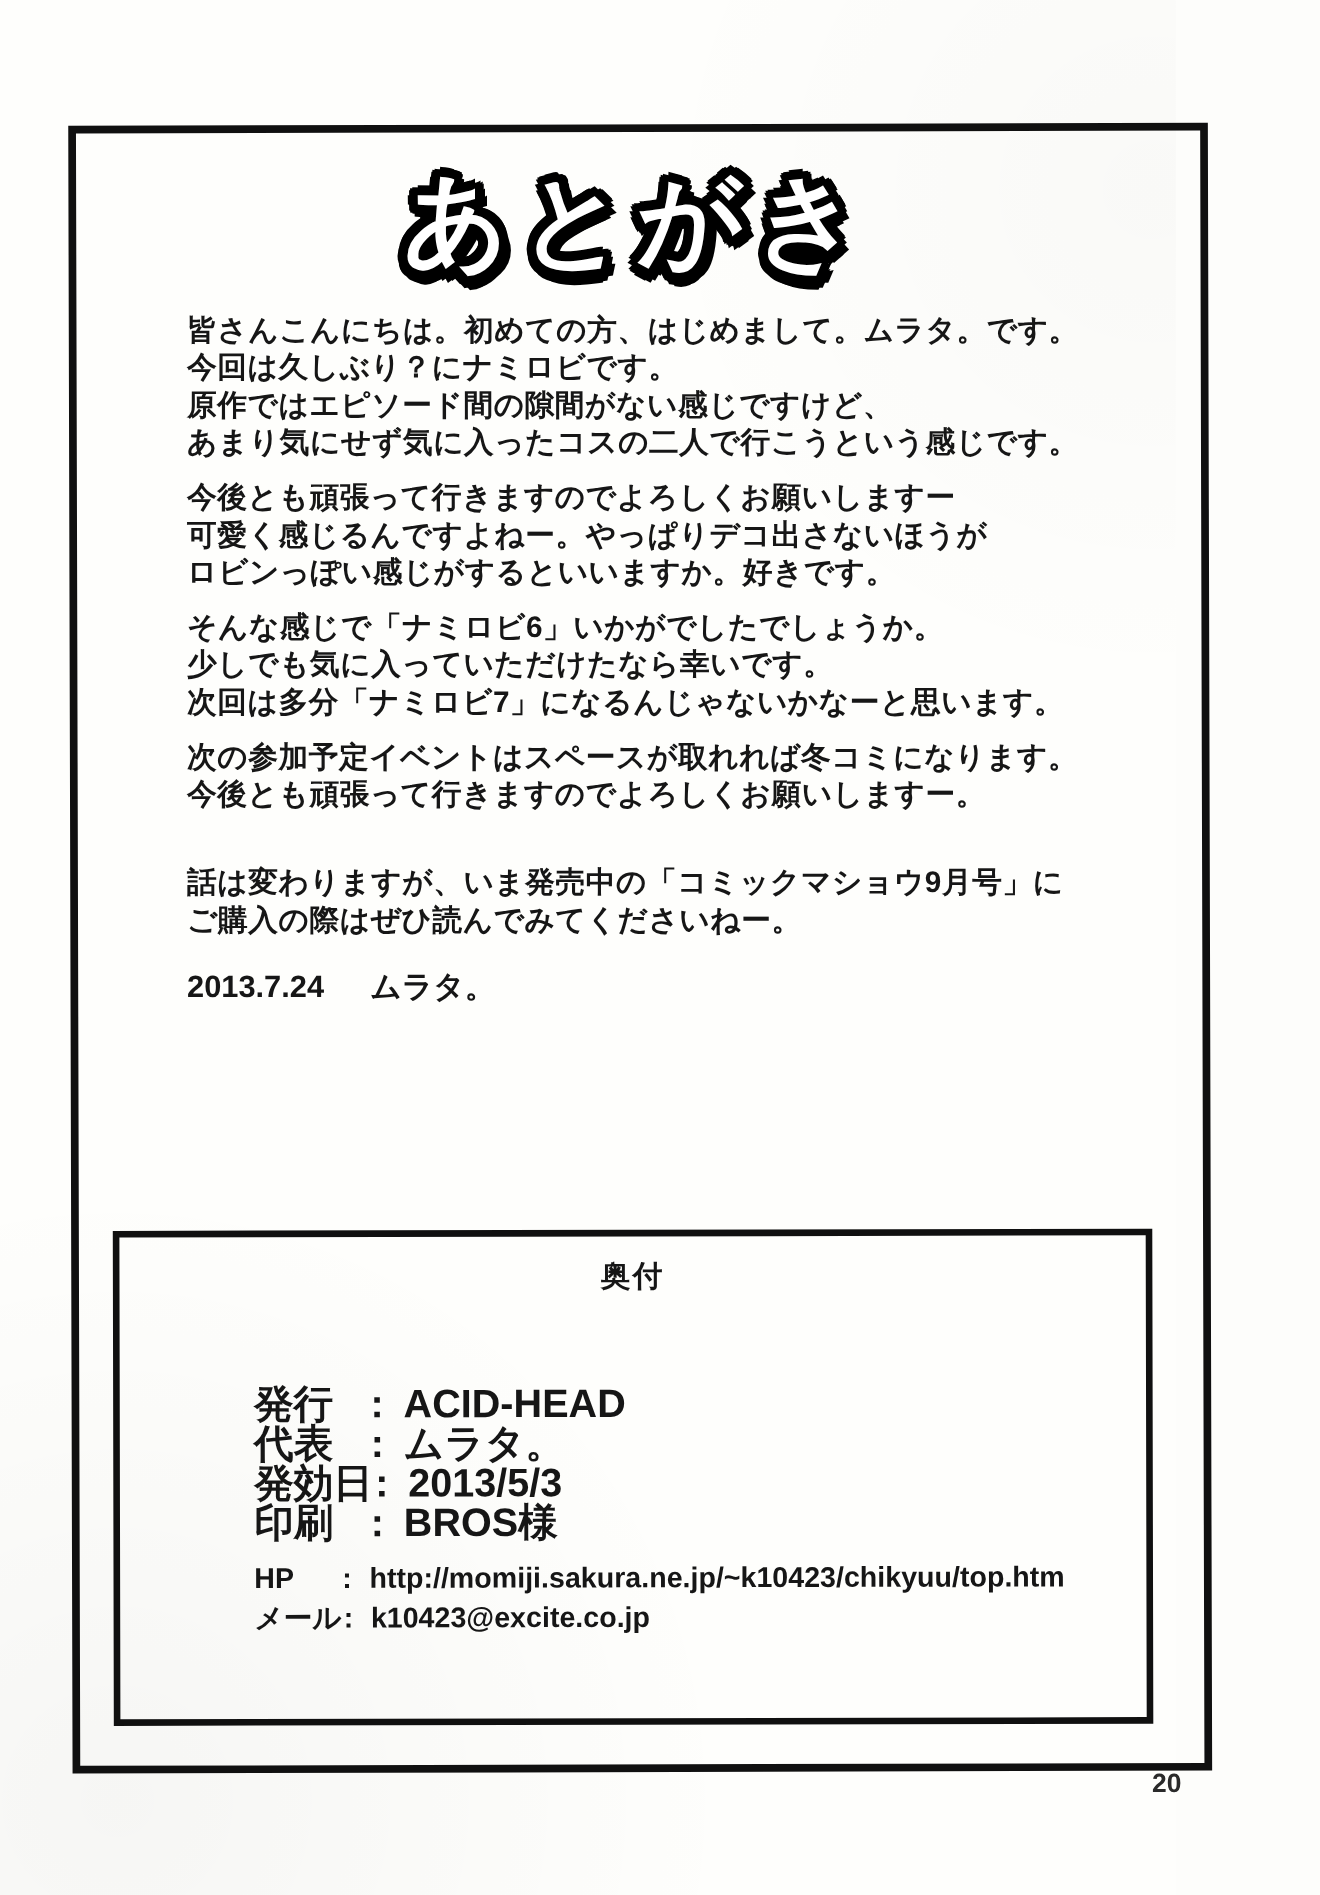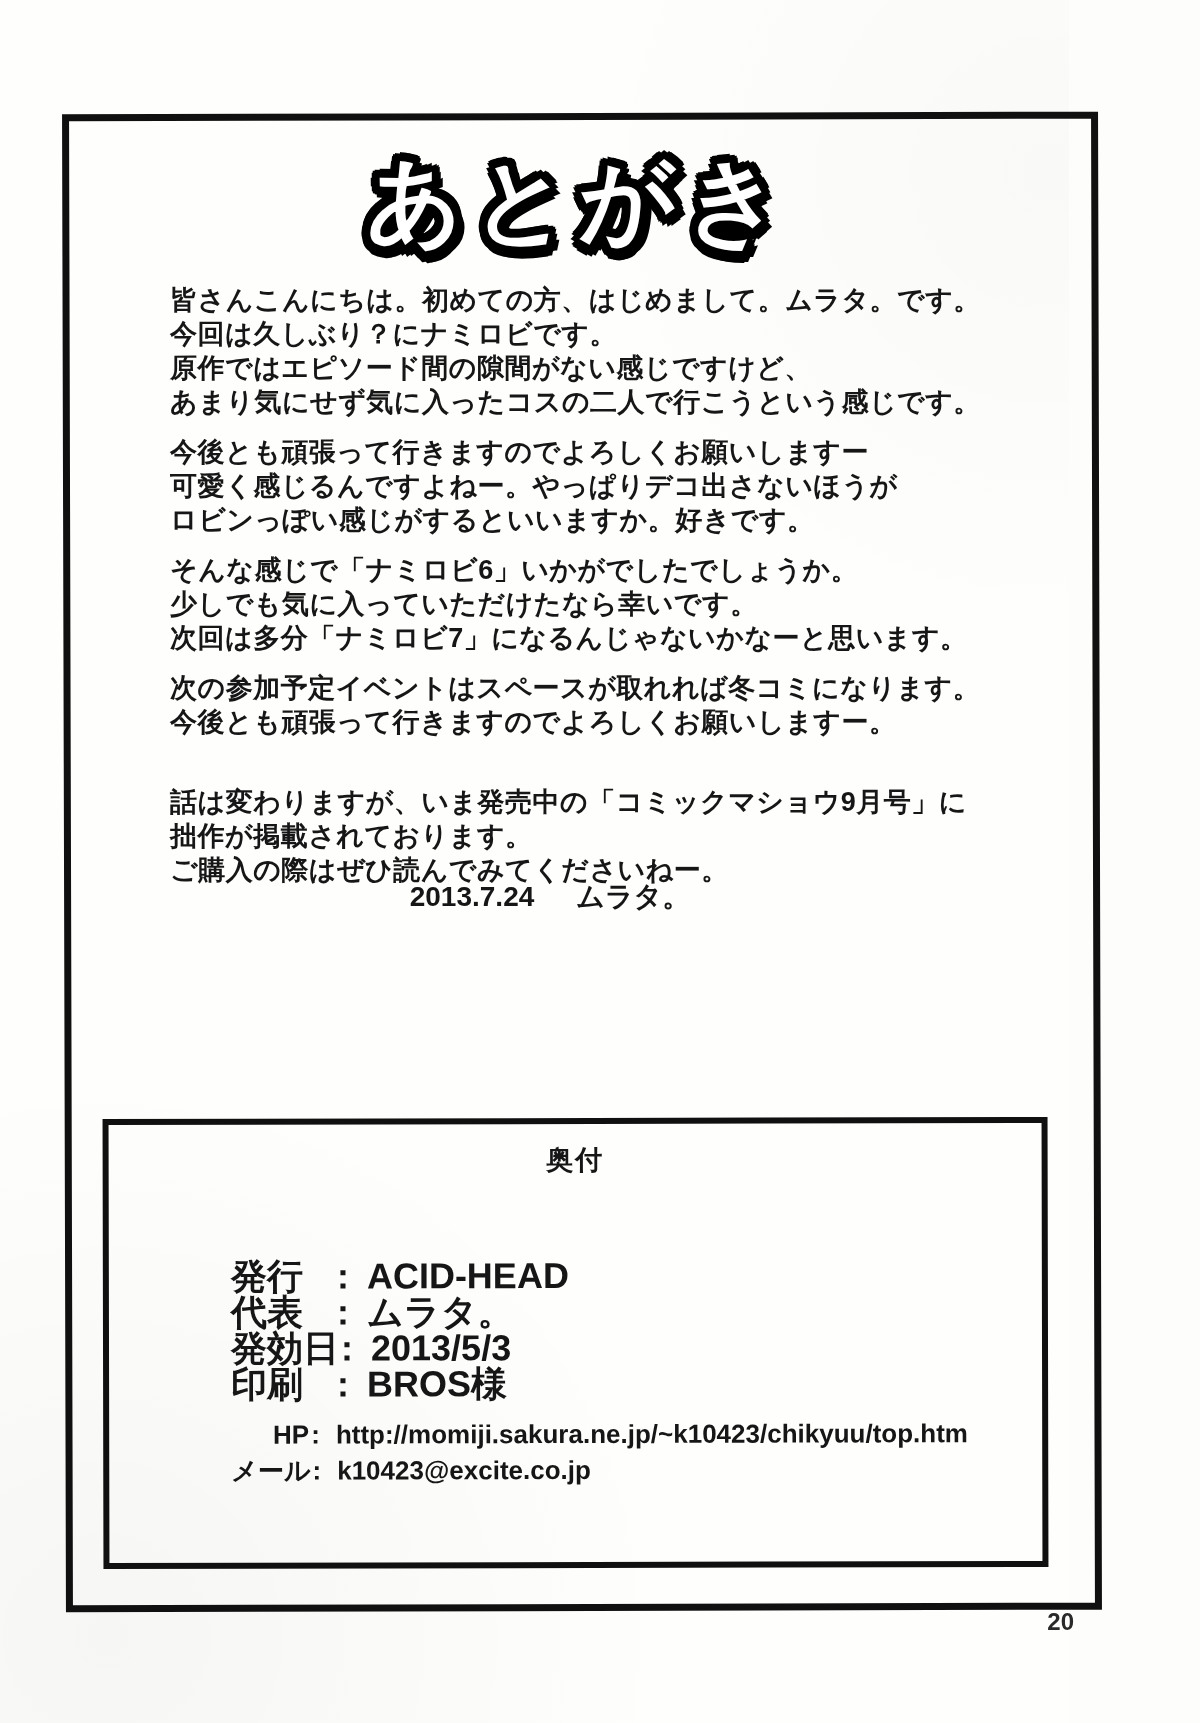--- a/index.html
+++ b/index.html
@@ -57,21 +57,21 @@
     line-height: 34px;
     letter-spacing: 0.5px;
   }
   .para { margin: 0 0 16px 0; }
   .para.gap-large { margin-bottom: 46px; }
   .signature {
     position: absolute;
     left: 170px;
     top: 878px;
     width: 760px;
-    text-align: center;
+    text-align: left;
     font-size: 28px;
     font-weight: bold;
   }
   .signature .sig-name { margin-left: 42px; }
   .colophon-box {
     position: absolute;
     left: 103px;
     top: 1118px;
     width: 933px;
     height: 438px;
@@ -96,21 +96,21 @@
   .entry-label { display: inline-block; min-width: 104px; }
   .entry-sep   { display: inline-block; margin: 0 18px 0 2px; }
   .colophon-contacts {
     position: absolute;
     left: 122px;
     top: 292px;
     font-size: 26px;
     font-weight: bold;
     line-height: 36px;
   }
-  .contact-label { display: inline-block; min-width: 78px; text-align: right; }
+  .contact-label { display: inline-block; min-width: 78px; }
   .contact-sep   { display: inline-block; margin: 0 16px 0 2px; }
   .page-number {
     position: absolute;
     left: 64px;
     top: 1608px;
     width: 1010px;
     text-align: right;
     font-size: 24px;
     font-weight: bold;
     color: #2a2a2a;
@@ -142,21 +142,20 @@
       <div>そんな感じで「ナミロビ6」いかがでしたでしょうか。</div>
       <div>少しでも気に入っていただけたなら幸いです。</div>
       <div>次回は多分「ナミロビ7」になるんじゃないかなーと思います。</div>
     </div>
     <div class="para gap-large">
       <div>次の参加予定イベントはスペースが取れれば冬コミになります。</div>
       <div>今後とも頑張って行きますのでよろしくお願いしますー。</div>
     </div>
     <div class="para">
       <div>話は変わりますが、いま発売中の「コミックマショウ9月号」に</div>
-      <div>拙作が掲載されております。</div>
       <div>ご購入の際はぜひ読んでみてくださいねー。</div>
     </div>
   </div>
 
   <div class="signature">
     <span class="sig-date">2013.7.24</span><span class="sig-name">ムラタ。</span>
   </div>
 
   <div class="colophon-box">
     <div class="colophon-heading">奥付</div>

